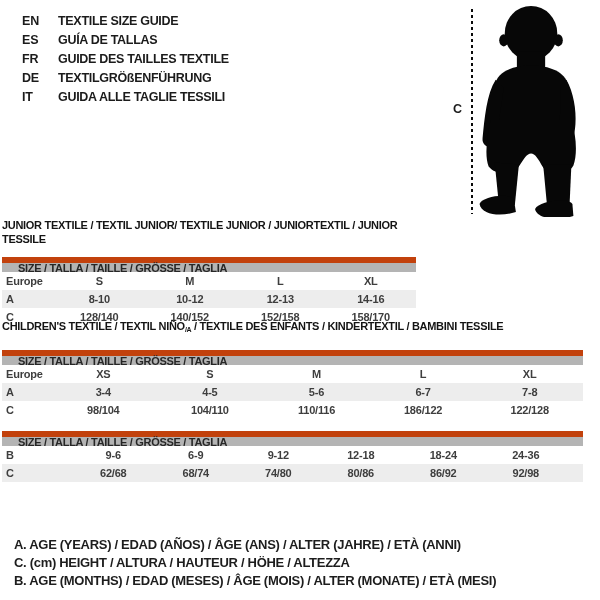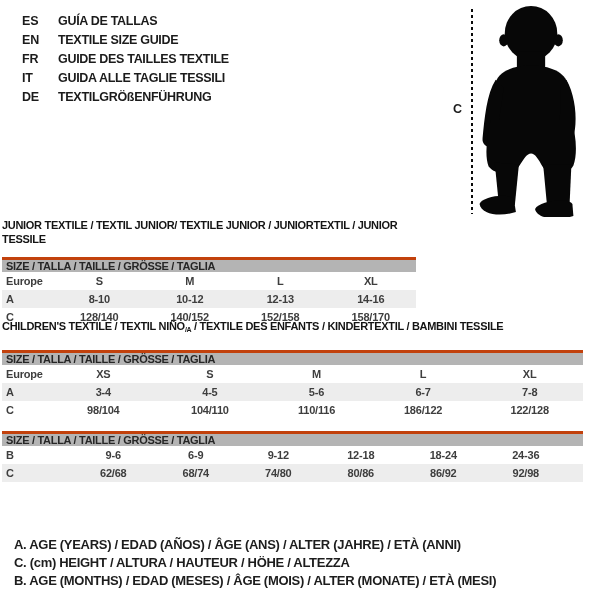--- a/index.html
+++ b/index.html
@@ -38,22 +38,22 @@
     font-size:11px; font-weight:bold; color:#141414;
     letter-spacing:-0.3px; line-height:14px;
   }
   .section-title sub { font-size:7px; vertical-align:-2px; }
 
   #sec-junior   .size-table { margin-top:11px; }
   #sec-children .size-table { margin-top:13px; }
   #sec-babies   .size-table { margin-top:10px; }
 
   .size-bar {
-    height:15px; background:#b4b4b4; border-top:3px solid #c2410c;
-    display:flex; align-items:center; padding-left:4px;
+    height:15px; background:#b4b4b4; border-top:6px solid #c2410c;
+    display:flex; align-items:center; padding-left:16px;
     font-size:11px; font-weight:bold; color:#262626; letter-spacing:-0.3px;text-align:center;
   }
   .trow {
     display:flex; height:18px; align-items:center;
     font-size:11px; font-weight:bold; color:#3e3e3e; letter-spacing:-0.2px;
   }
   .rows .trow:nth-child(even) { background:#ededed; }
   .trow .lbl { padding-left:4px; text-align:left; }
   .trow .cell { flex:1; text-align:center; }
   #sec-junior   .trow .lbl { width:52px; }
@@ -66,38 +66,38 @@
   .note-line {
     font-size:13px; font-weight:bold; color:#1d1d1d;
     letter-spacing:-0.3px; height:18px; line-height:18px;
   }
 </style>
 </head>
 <body>
 
 <div class="lang-block">
     <div class="lang-row">
+      <span class="lang-code">EN</span>
+      <span class="lang-label">TEXTILE SIZE GUIDE</span>
+    </div>
+    <div class="lang-row">
       <span class="lang-code">ES</span>
       <span class="lang-label">GUÍA DE TALLAS</span>
     </div>
     <div class="lang-row">
-      <span class="lang-code">EN</span>
-      <span class="lang-label">TEXTILE SIZE GUIDE</span>
-    </div>
-    <div class="lang-row">
       <span class="lang-code">FR</span>
       <span class="lang-label">GUIDE DES TAILLES TEXTILE</span>
     </div>
     <div class="lang-row">
+      <span class="lang-code">DE</span>
+      <span class="lang-label">TEXTILGRÖßENFÜHRUNG</span>
+    </div>
+    <div class="lang-row">
       <span class="lang-code">IT</span>
       <span class="lang-label">GUIDA ALLE TAGLIE TESSILI</span>
-    </div>
-    <div class="lang-row">
-      <span class="lang-code">DE</span>
-      <span class="lang-label">TEXTILGRÖßENFÜHRUNG</span>
     </div>
   </div>
 
 <div class="figure">
   <div class="dash-line"></div>
   <div class="measure-c">C</div>
   <svg class="silhouette" viewBox="0 0 100 210" aria-hidden="true">
     <g fill="#070707">
       <ellipse cx="52" cy="28" rx="26" ry="27"></ellipse>
       <ellipse cx="25" cy="35" rx="4.5" ry="6"></ellipse>

